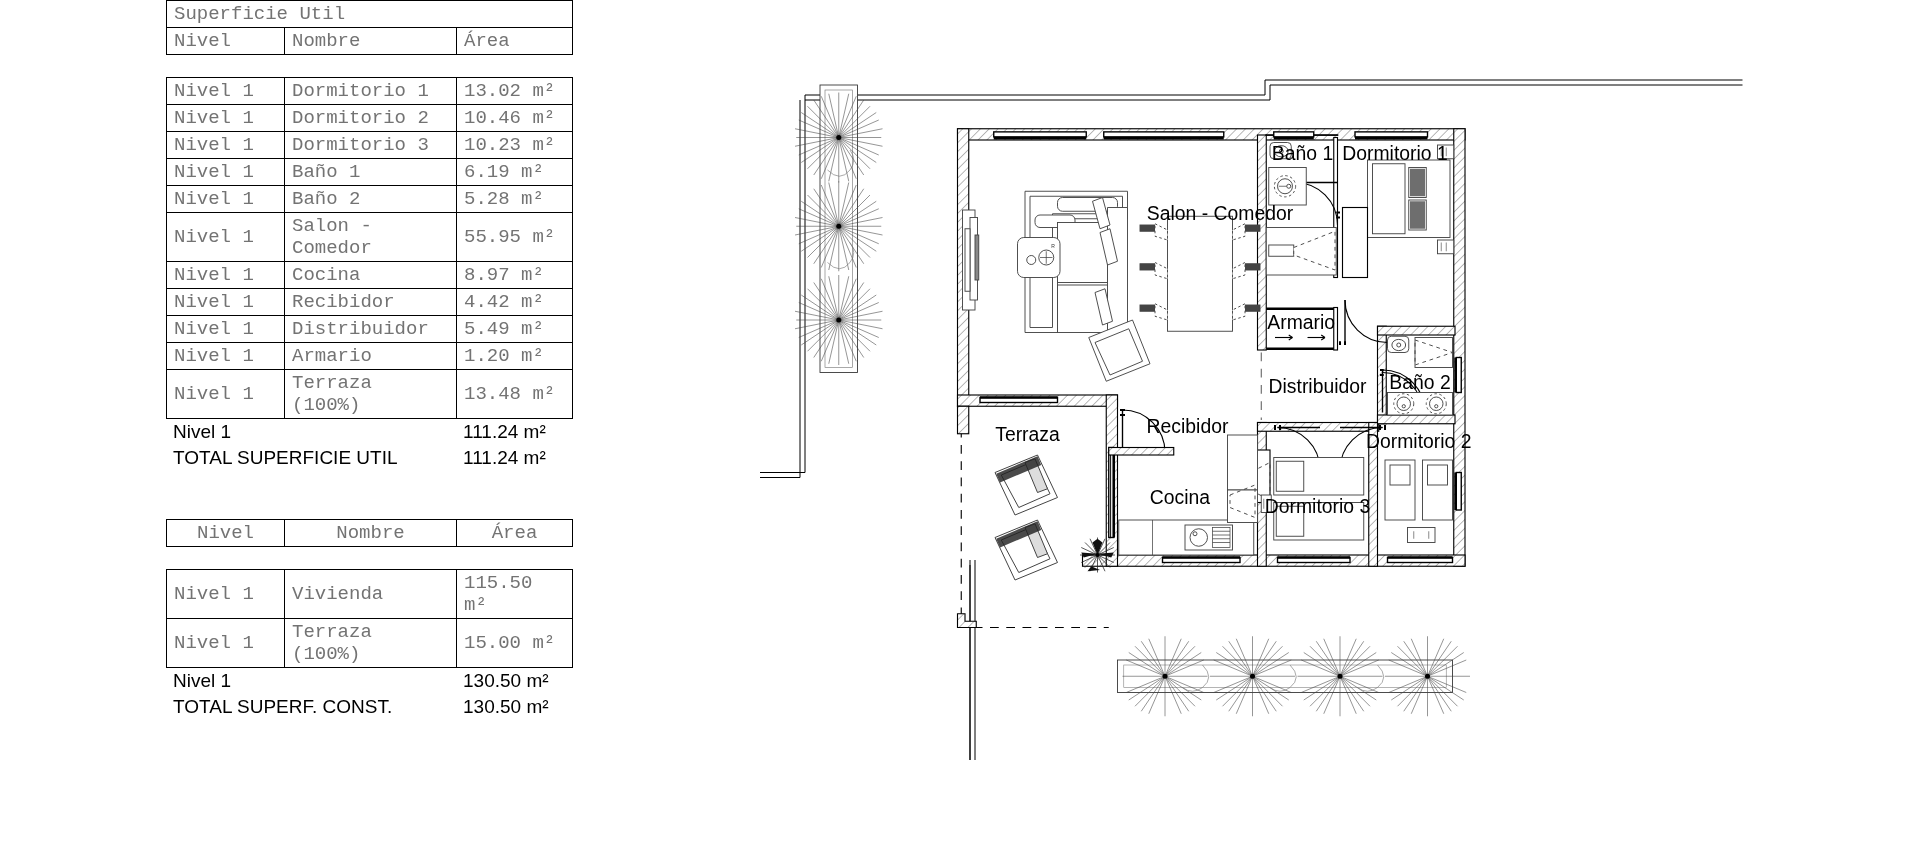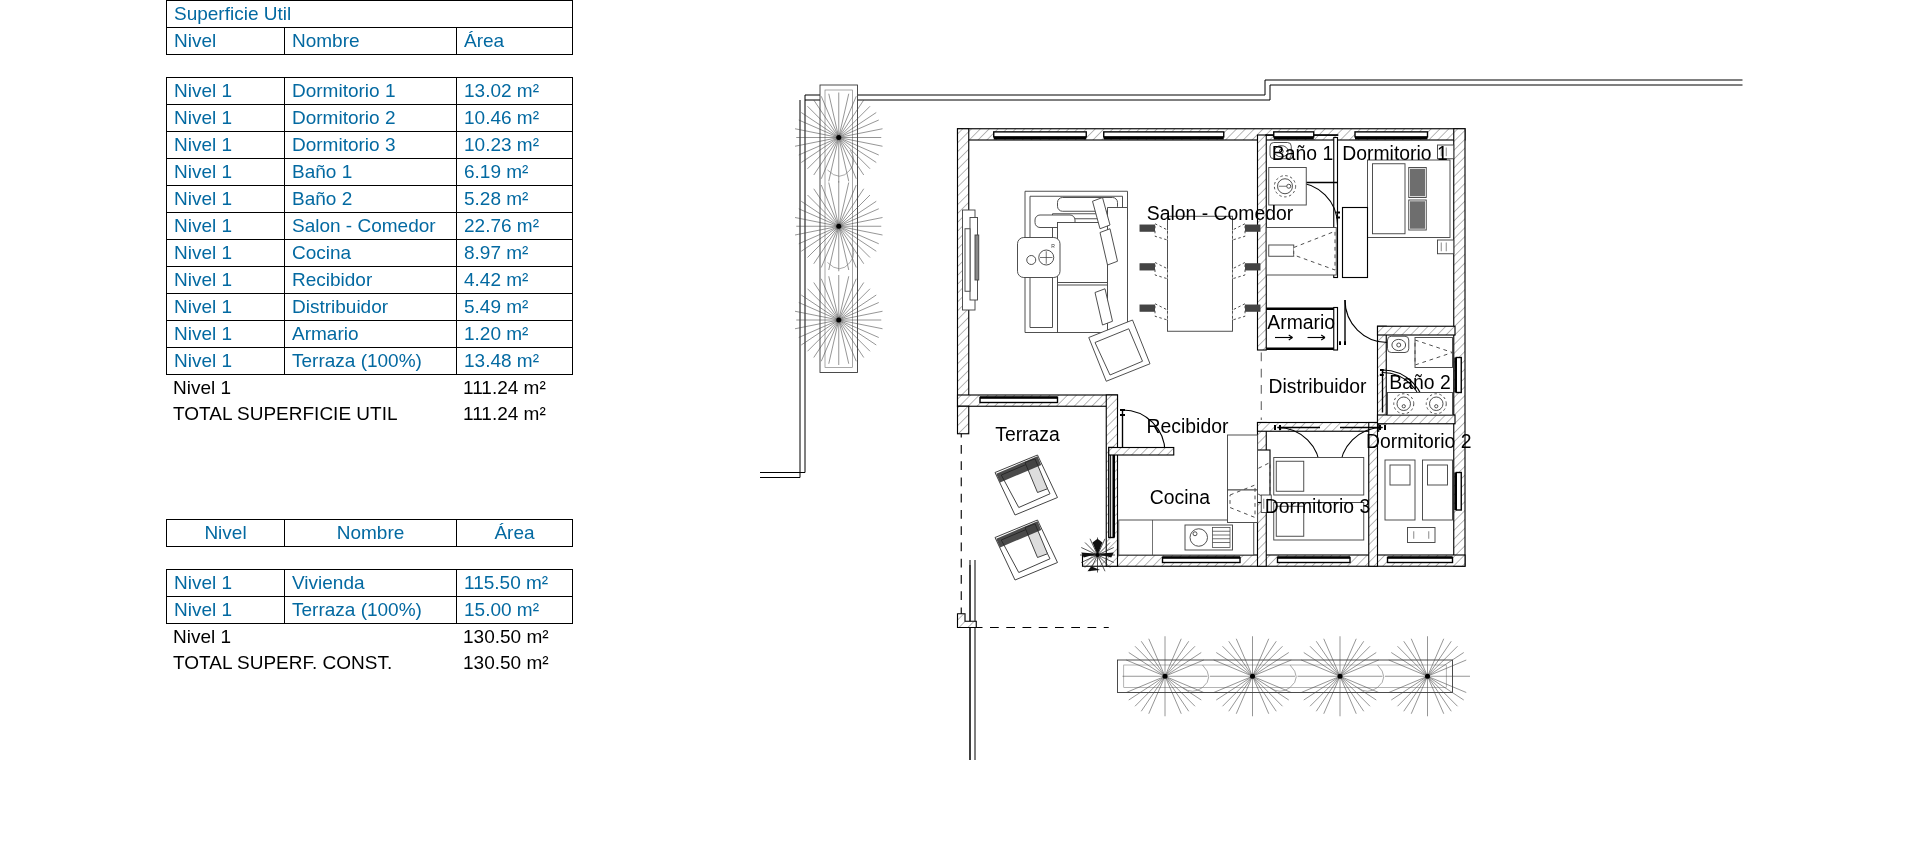--- a/index.html
+++ b/index.html
@@ -16,23 +16,23 @@
     position: relative;
     width: 1920px;
     height: 850px;
     background: #ffffff;
   }
 
   
   .tbl-wrap { position: absolute; }
   table.area-table {
     border-collapse: collapse;
-    font-family: Liberation Sans, sans-serif;
+    font-family: Liberation Mono, monospace;
     font-size: 19px;
-    color: #0369a1;
+    color: #737373;
     table-layout: fixed;
   }
   table.area-table td, table.area-table th {
     border: 1px solid #000;
     padding: 2px 7px;
     font-weight: normal;
     text-align: left;
     height: 23px;
     box-sizing: border-box;
     background: #fff;
@@ -129,21 +129,21 @@
         <td class="col-area">6.19 m²</td>
       </tr>
       <tr>
         <td class="col-nivel">Nivel 1</td>
         <td class="col-nombre">Baño 2</td>
         <td class="col-area">5.28 m²</td>
       </tr>
       <tr>
         <td class="col-nivel">Nivel 1</td>
         <td class="col-nombre">Salon - Comedor</td>
-        <td class="col-area">22.76 m²</td>
+        <td class="col-area">55.95 m²</td>
       </tr>
       <tr>
         <td class="col-nivel">Nivel 1</td>
         <td class="col-nombre">Cocina</td>
         <td class="col-area">8.97 m²</td>
       </tr>
       <tr>
         <td class="col-nivel">Nivel 1</td>
         <td class="col-nombre">Recibidor</td>
         <td class="col-area">4.42 m²</td>

